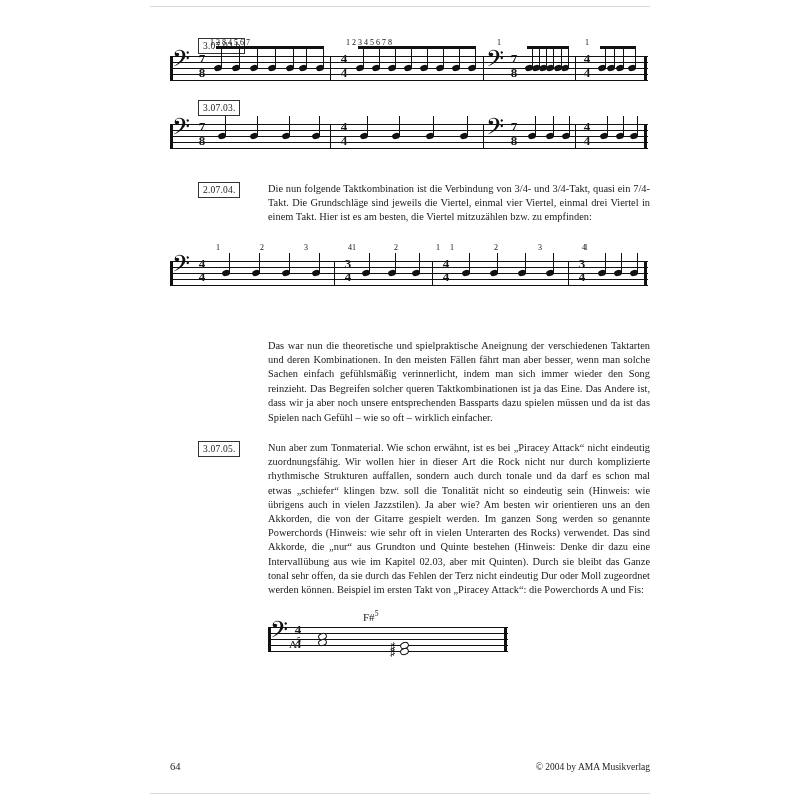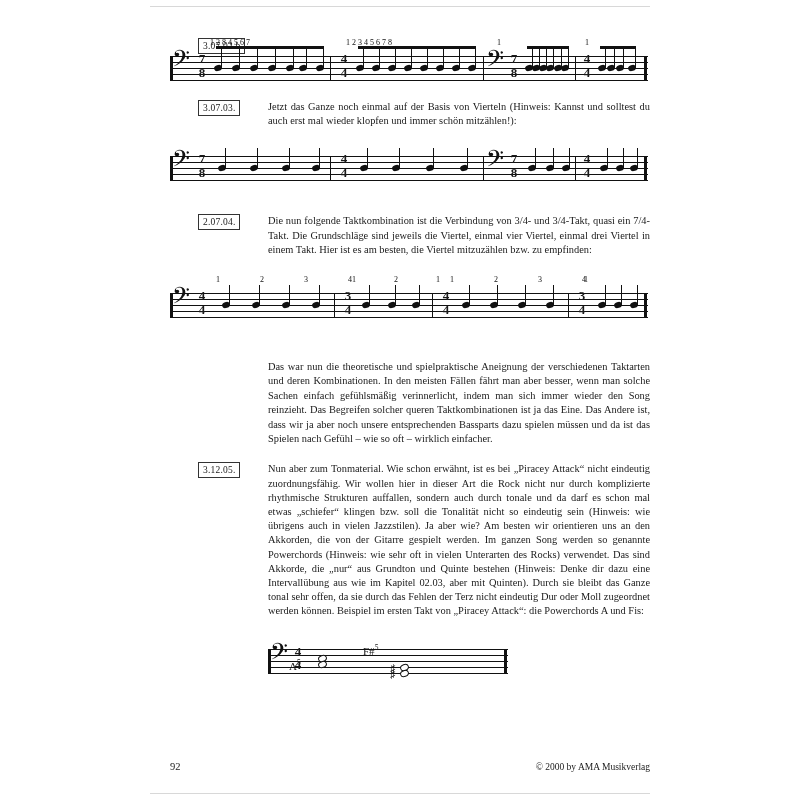--- a/index.html
+++ b/index.html
@@ -302,21 +302,20 @@
         <div class="stem" style="left:444px; top:-10px; height:22px;"></div>
         <div class="notehead" style="left:446px; top:9px;"></div>
         <div class="stem" style="left:453px; top:-10px; height:22px;"></div>
         <div class="notehead" style="left:458px; top:9px;"></div>
         <div class="stem" style="left:465px; top:-10px; height:22px;"></div>
       </div>
     </div>
 
     <div class="block" style="">
       <div class="numbox">3.07.03.</div>
-      <div class="para">Jetzt das Ganze noch einmal auf der Basis von Vierteln (Hinweis: Kannst und solltest du auch erst mal wieder klopfen und immer schön mitzählen!):</div>
     </div>
 
     <div class="system" style="margin-top:18px; height:46px;">
       <div class="staff" style="top:10px;">
         <div class="line"></div>
         <div class="line"></div>
         <div class="line"></div>
         <div class="line"></div>
         <div class="line"></div>
 
@@ -446,34 +445,34 @@
 
         <div class="notehead" style="left:428px; top:9px;"></div>
         <div class="stem" style="left:435px; top:-8px; height:20px;"></div>
         <div class="notehead" style="left:444px; top:9px;"></div>
         <div class="stem" style="left:451px; top:-8px; height:20px;"></div>
         <div class="notehead" style="left:460px; top:9px;"></div>
         <div class="stem" style="left:467px; top:-8px; height:20px;"></div>
       </div>
     </div>
 
-    <div class="block" style="margin-top:27px;">
+    <div class="block" style="margin-top:38px;">
       <div class="textblock">Das war nun die theoretische und spielpraktische Aneignung der verschiedenen Taktarten und deren Kombinationen. In den meisten Fällen fährt man aber besser, wenn man solche Sachen einfach gefühlsmäßig verinnerlicht, indem man sich immer wieder den Song reinzieht. Das Begreifen solcher queren Taktkombinationen ist ja das Eine. Das Andere ist, dass wir ja aber noch unsere entsprechenden Bassparts dazu spielen müssen und da ist das Spielen nach Gefühl – wie so oft – wirklich einfacher.</div>
     </div>
 
     <div class="block" style="margin-top:16px;">
-      <div class="numbox">3.12.05.</div>
+      <div class="numbox">3.07.05.</div>
       <div class="para">Nun aber zum Tonmaterial. Wie schon erwähnt, ist es bei „Piracey Attack“ nicht eindeutig zuordnungsfähig. Wir wollen hier in dieser Art die Rock nicht nur durch komplizierte rhythmische Strukturen auffallen, sondern auch durch tonale und da darf es schon mal etwas „schiefer“ klingen bzw. soll die Tonalität nicht so eindeutig sein (Hinweis: wie übrigens auch in vielen Jazzstilen). Ja aber wie? Am besten wir orientieren uns an den Akkorden, die von der Gitarre gespielt werden. Im ganzen Song werden so genannte Powerchords (Hinweis: wie sehr oft in vielen Unterarten des Rocks) verwendet. Das sind Akkorde, die „nur“ aus Grundton und Quinte bestehen (Hinweis: Denke dir dazu eine Intervallübung aus wie im Kapitel 02.03, aber mit Quinten). Durch sie bleibt das Ganze tonal sehr offen, da sie durch das Fehlen der Terz nicht eindeutig Dur oder Moll zugeordnet werden können. Beispiel im ersten Takt von „Piracey Attack“: die Powerchords A und Fis:</div>
     </div>
 
     <div class="system" style="margin-top:12px; height:56px;">
       <div class="chordname" style="left:139px; top:0px;margin-top:27px;">
         <span>A</span><sup>5</sup>
       </div>
-      <div class="chordname" style="left:213px; top:12px;text-align:center;">
+      <div class="chordname" style="left:213px; top:0px;text-align:center;">
         <span>F#</span><sup>5</sup>
       </div>
 
       <div class="staff" style="left:118px; width:240px; top:18px;">
         <div class="line"></div>
         <div class="line"></div>
         <div class="line"></div>
         <div class="line"></div>
         <div class="line"></div>
 
@@ -491,17 +490,17 @@
         <div class="counts" style="left:122px; top:13px; font-size:11px;">♯</div>
         <div class="counts" style="left:122px; top:19px; font-size:11px;">♯</div>
         <div class="notehead open" style="left:132px; top:21px;"></div>
         <div class="notehead open" style="left:132px; top:15px;"></div>
       </div>
     </div>
 
   </div>
 
   <div class="footer">
-    <span class="pagenum">92</span>
-    <span class="copyright">© 2000 by AMA Musikverlag</span>
+    <span class="pagenum">64</span>
+    <span class="copyright">© 2004 by AMA Musikverlag</span>
   </div>
 
 </div>
 
 </body></html>

